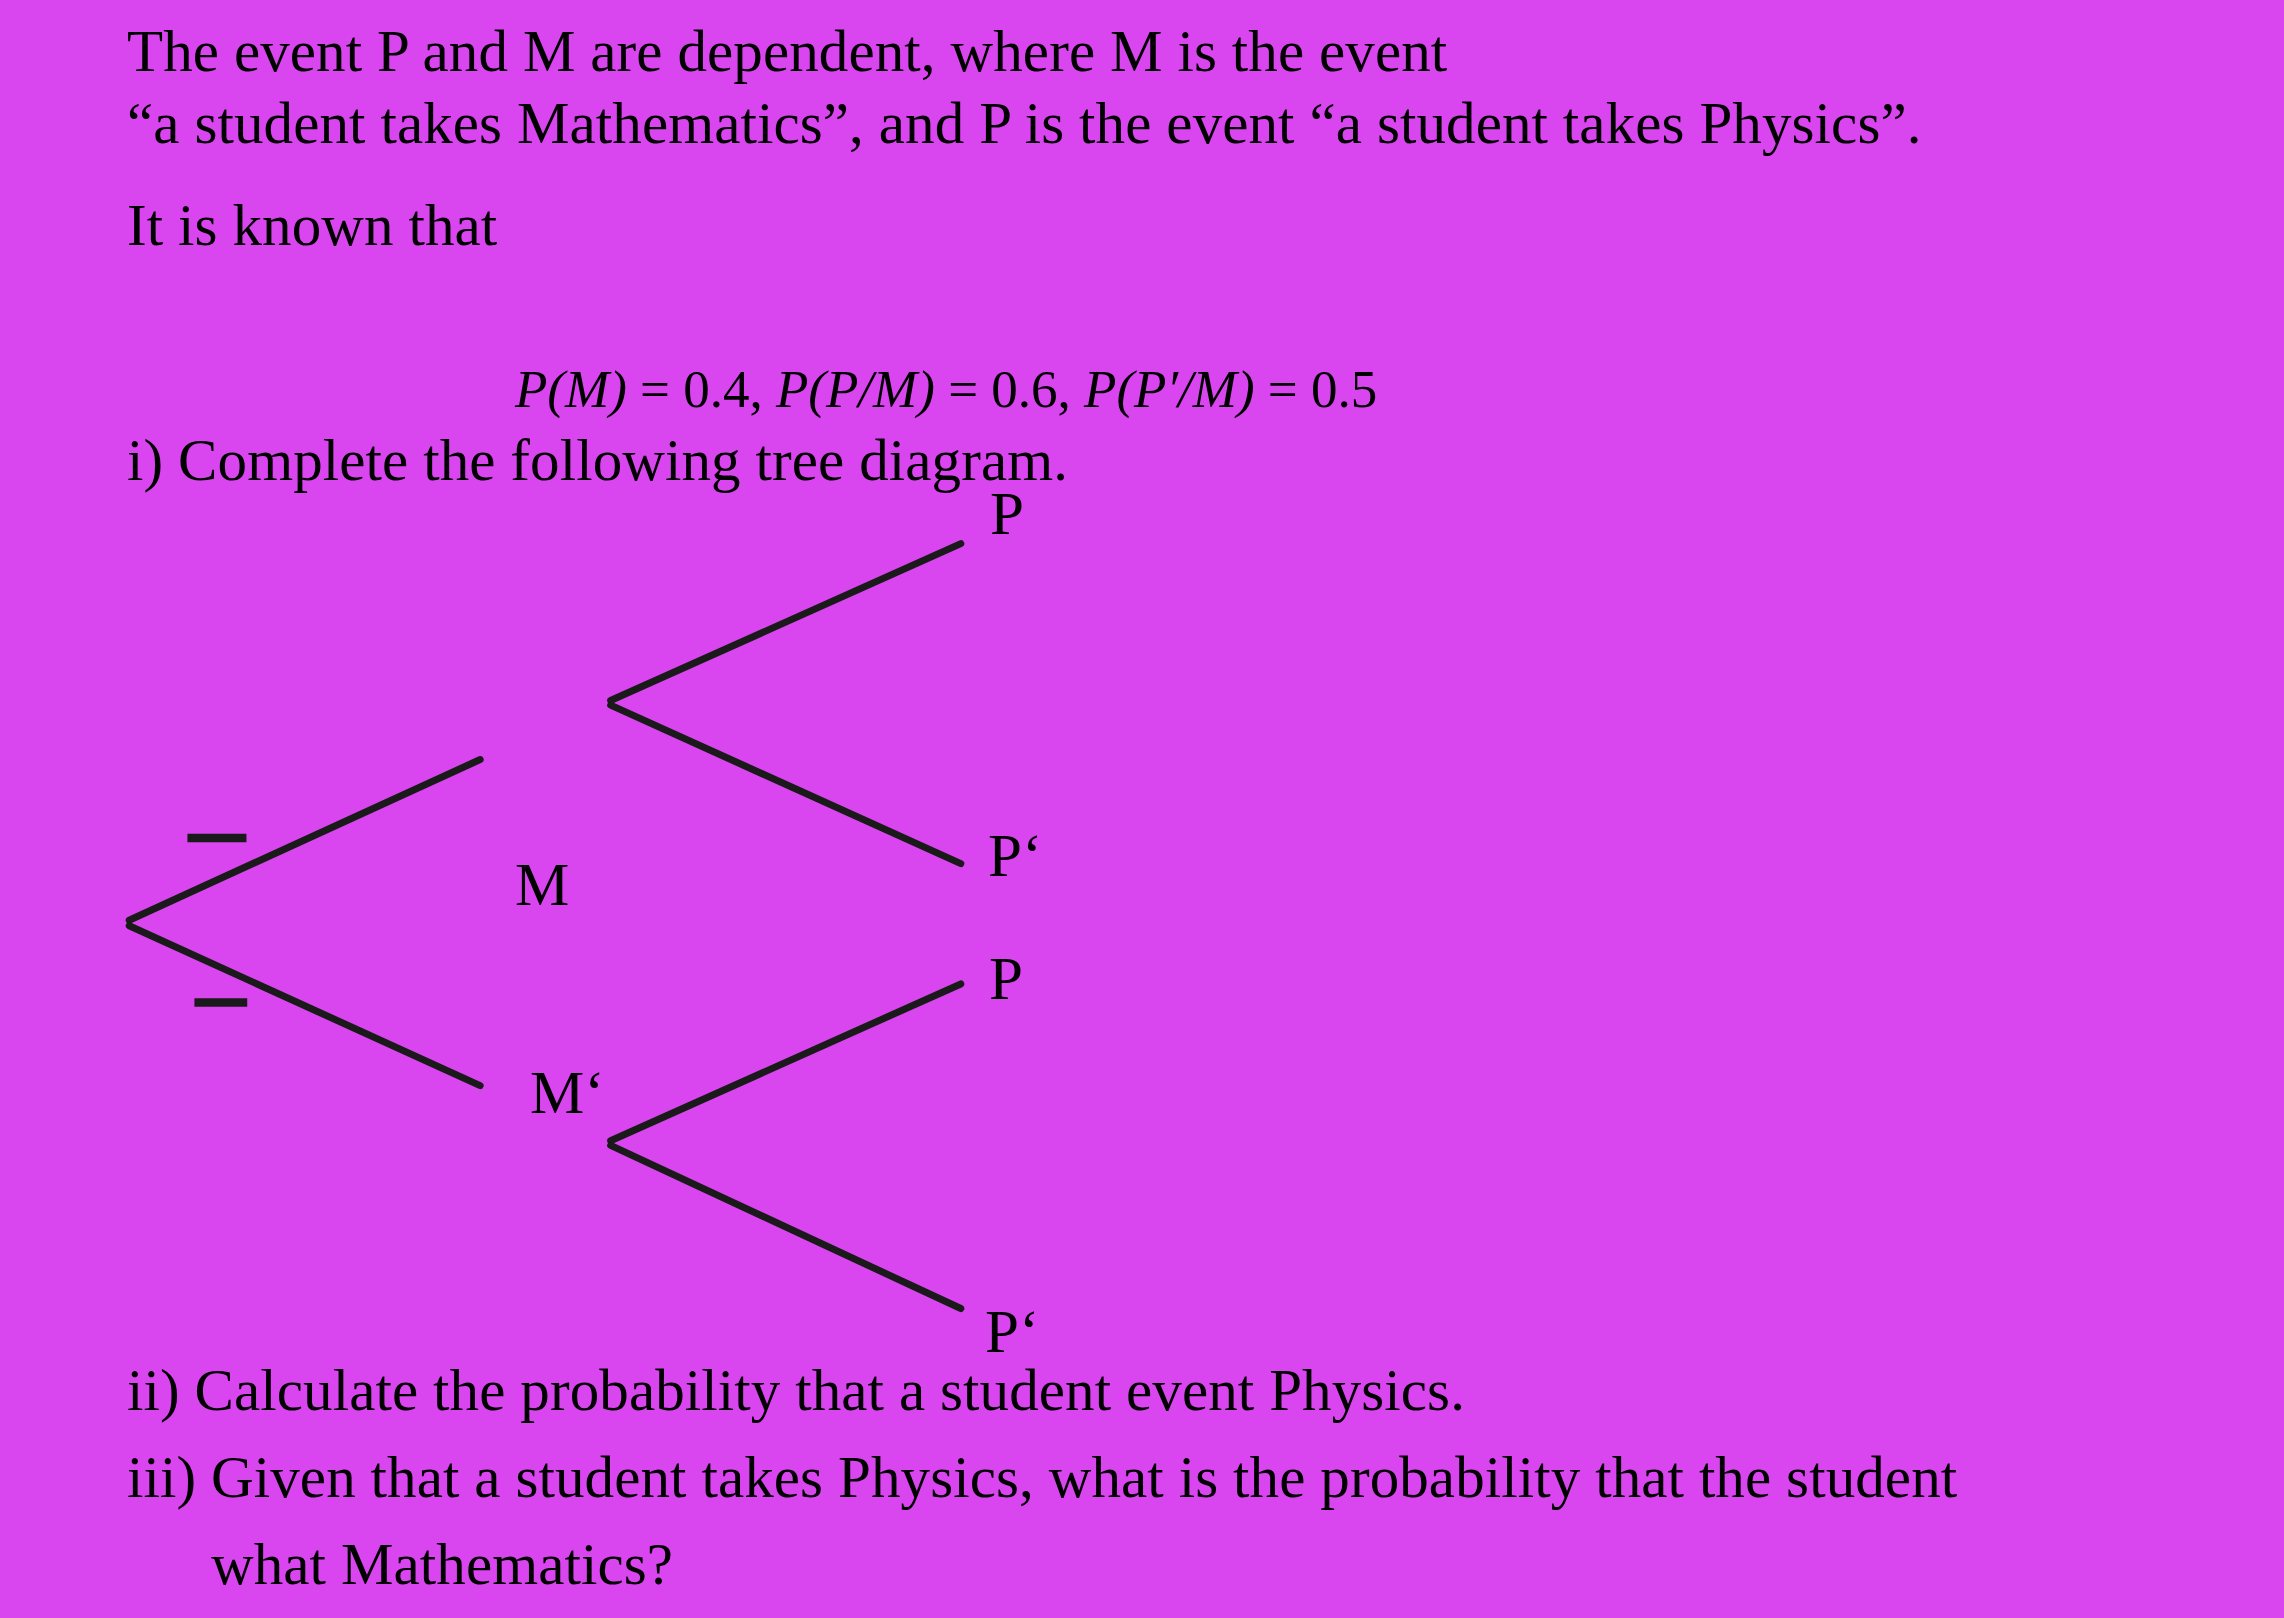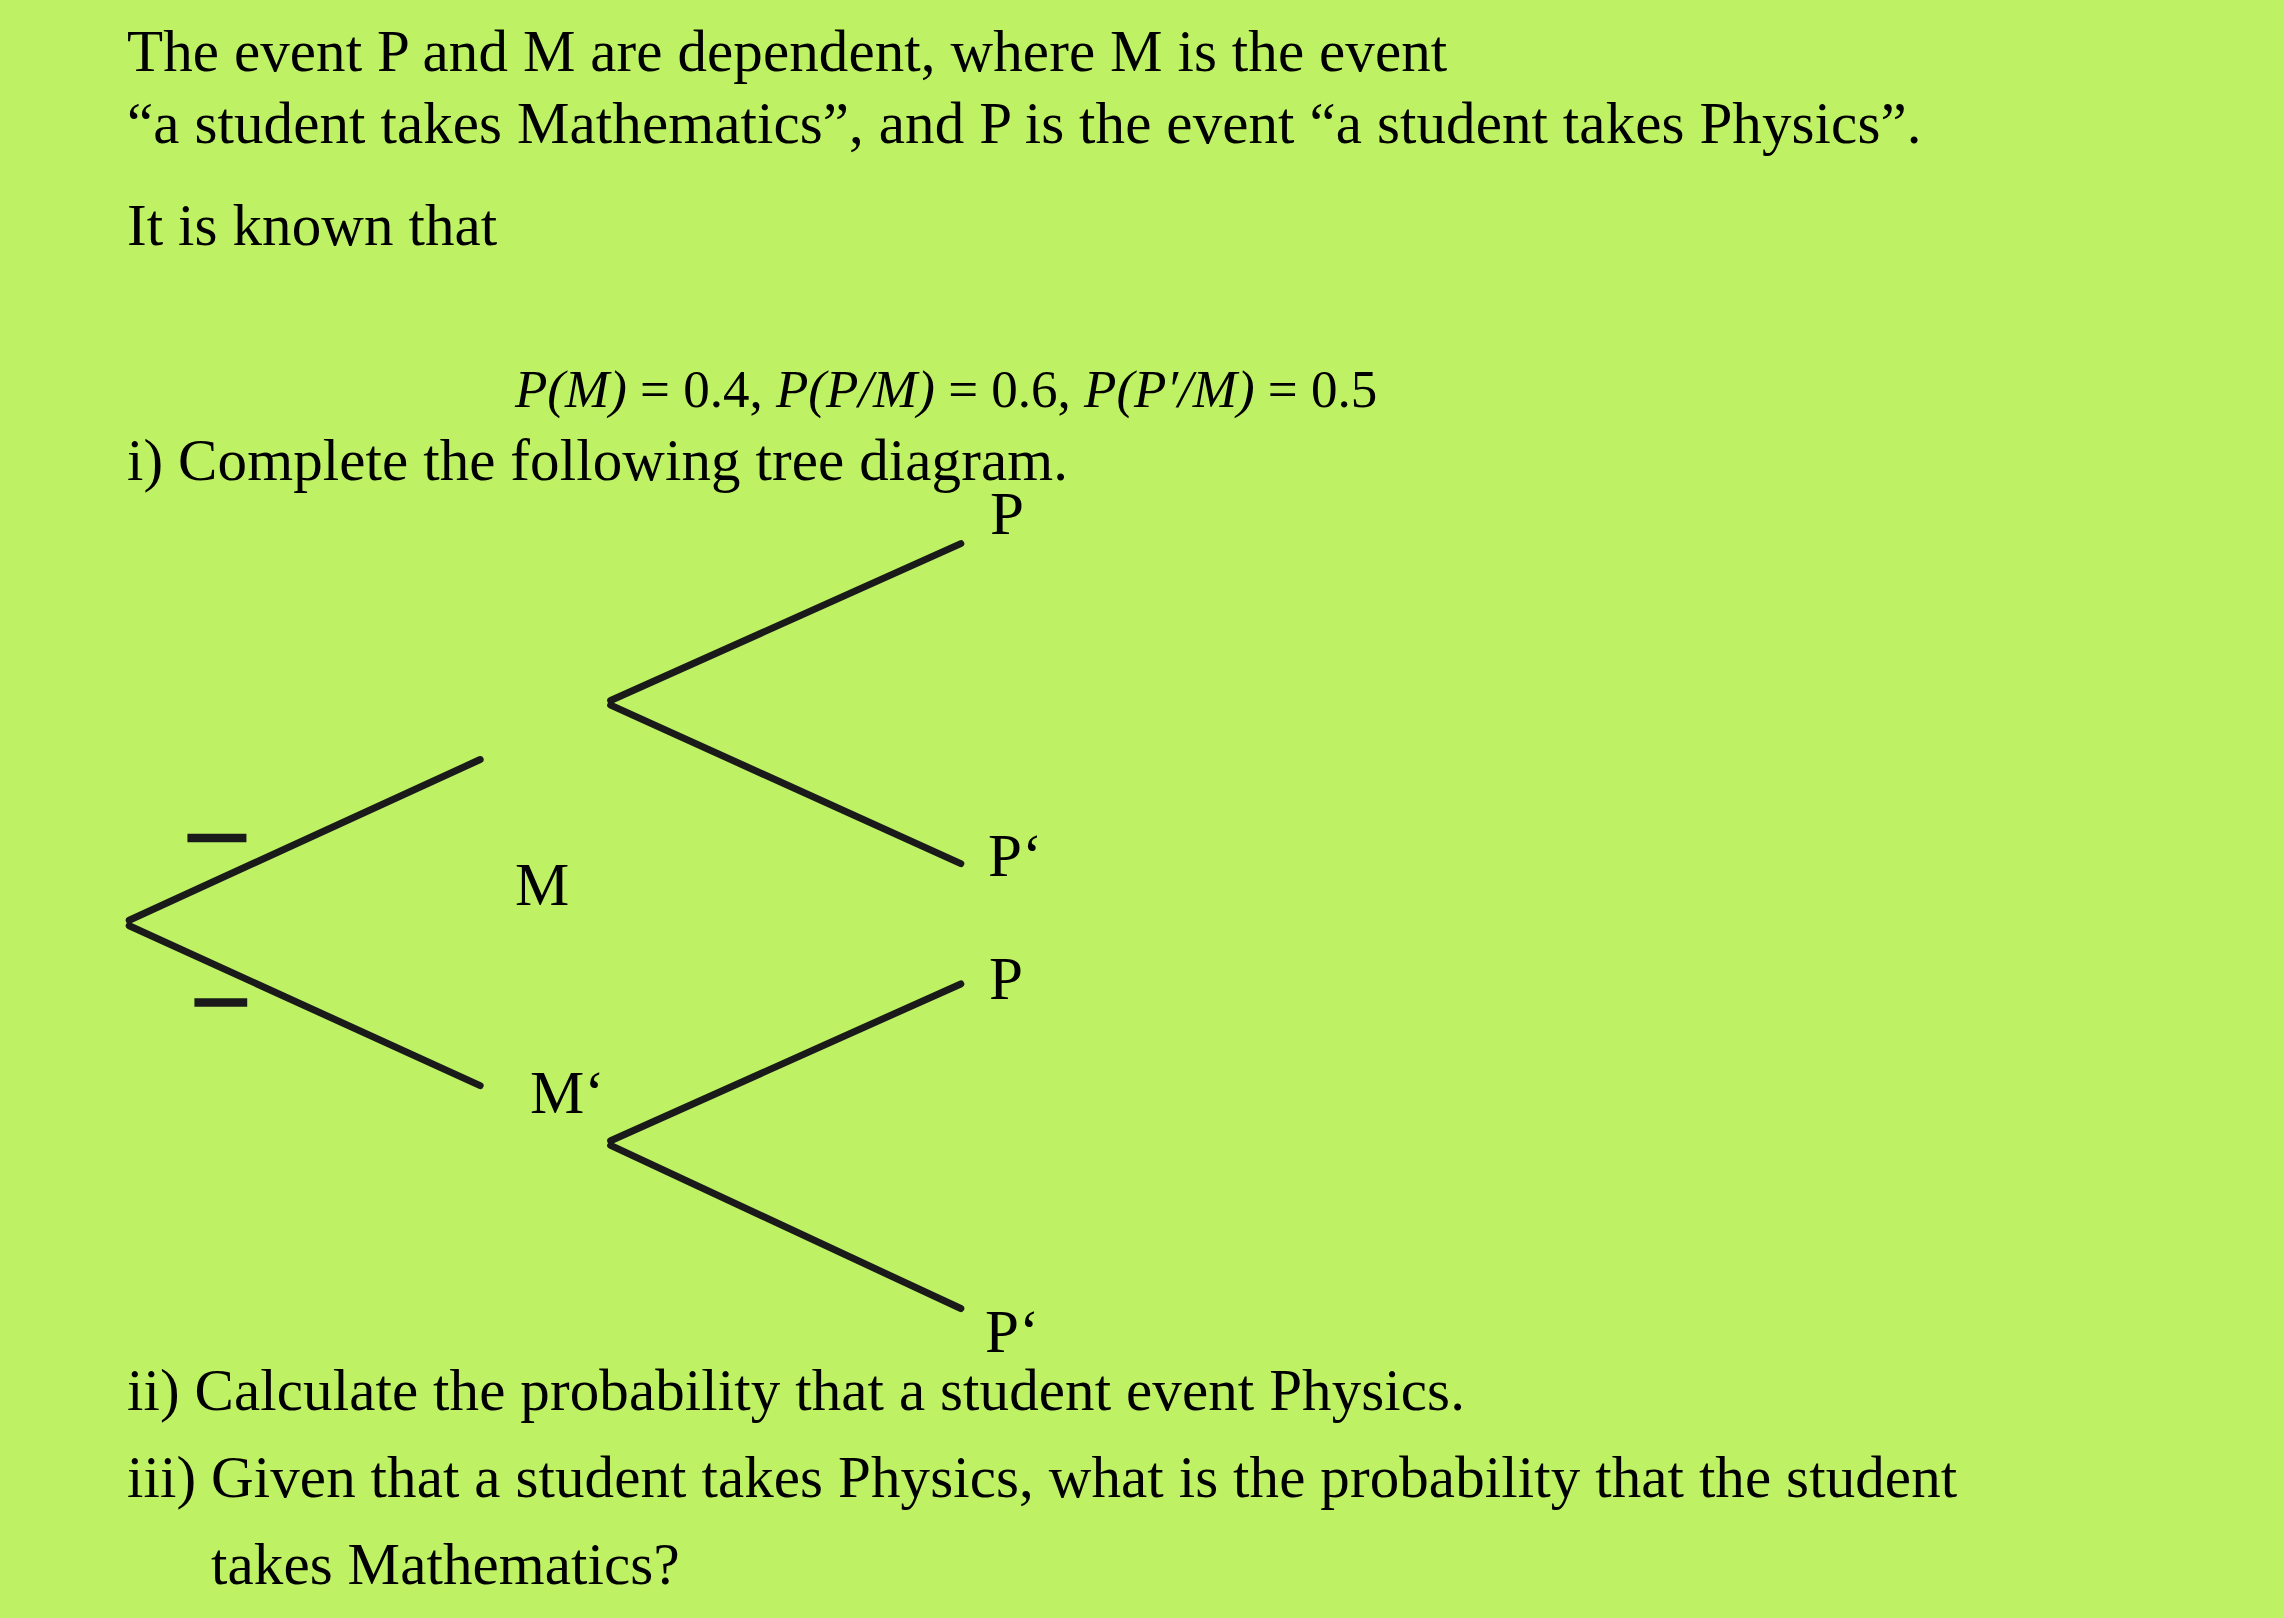--- a/index.html
+++ b/index.html
@@ -8,21 +8,21 @@
     background: #ffffff;
   }
   body {
     font-family: "Liberation Serif", "DejaVu Serif", serif;
     color: #000000;
   }
   #page {
     position: relative;
     width: 2284px;
     height: 1618px;
-    background: #bef264;
+    background: #d946ef;
     overflow: hidden;
   }
 
   
   .prose-line {
     position: absolute;
     font-size: 59px;
     line-height: 1.0;
     white-space: pre;
     color: #000;
@@ -115,16 +115,16 @@
     <div class="node-label lbl-M">M</div>
     <div class="node-label lbl-Mp">M‘</div>
     <div class="node-label lbl-P-top">P</div>
     <div class="node-label lbl-Pp-top">P‘</div>
     <div class="node-label lbl-P-bot">P</div>
     <div class="node-label lbl-Pp-bot">P‘</div>
   </div>
 
   <div class="prose-line q-ii">ii) Calculate the probability that a student event Physics.</div>
   <div class="prose-line q-iii">iii) Given that a student takes Physics, what is the probability that the student</div>
-  <div class="prose-line q-iii-cont">takes Mathematics?</div>
+  <div class="prose-line q-iii-cont">what Mathematics?</div>
 
 </div>
 
 
 </body></html>

